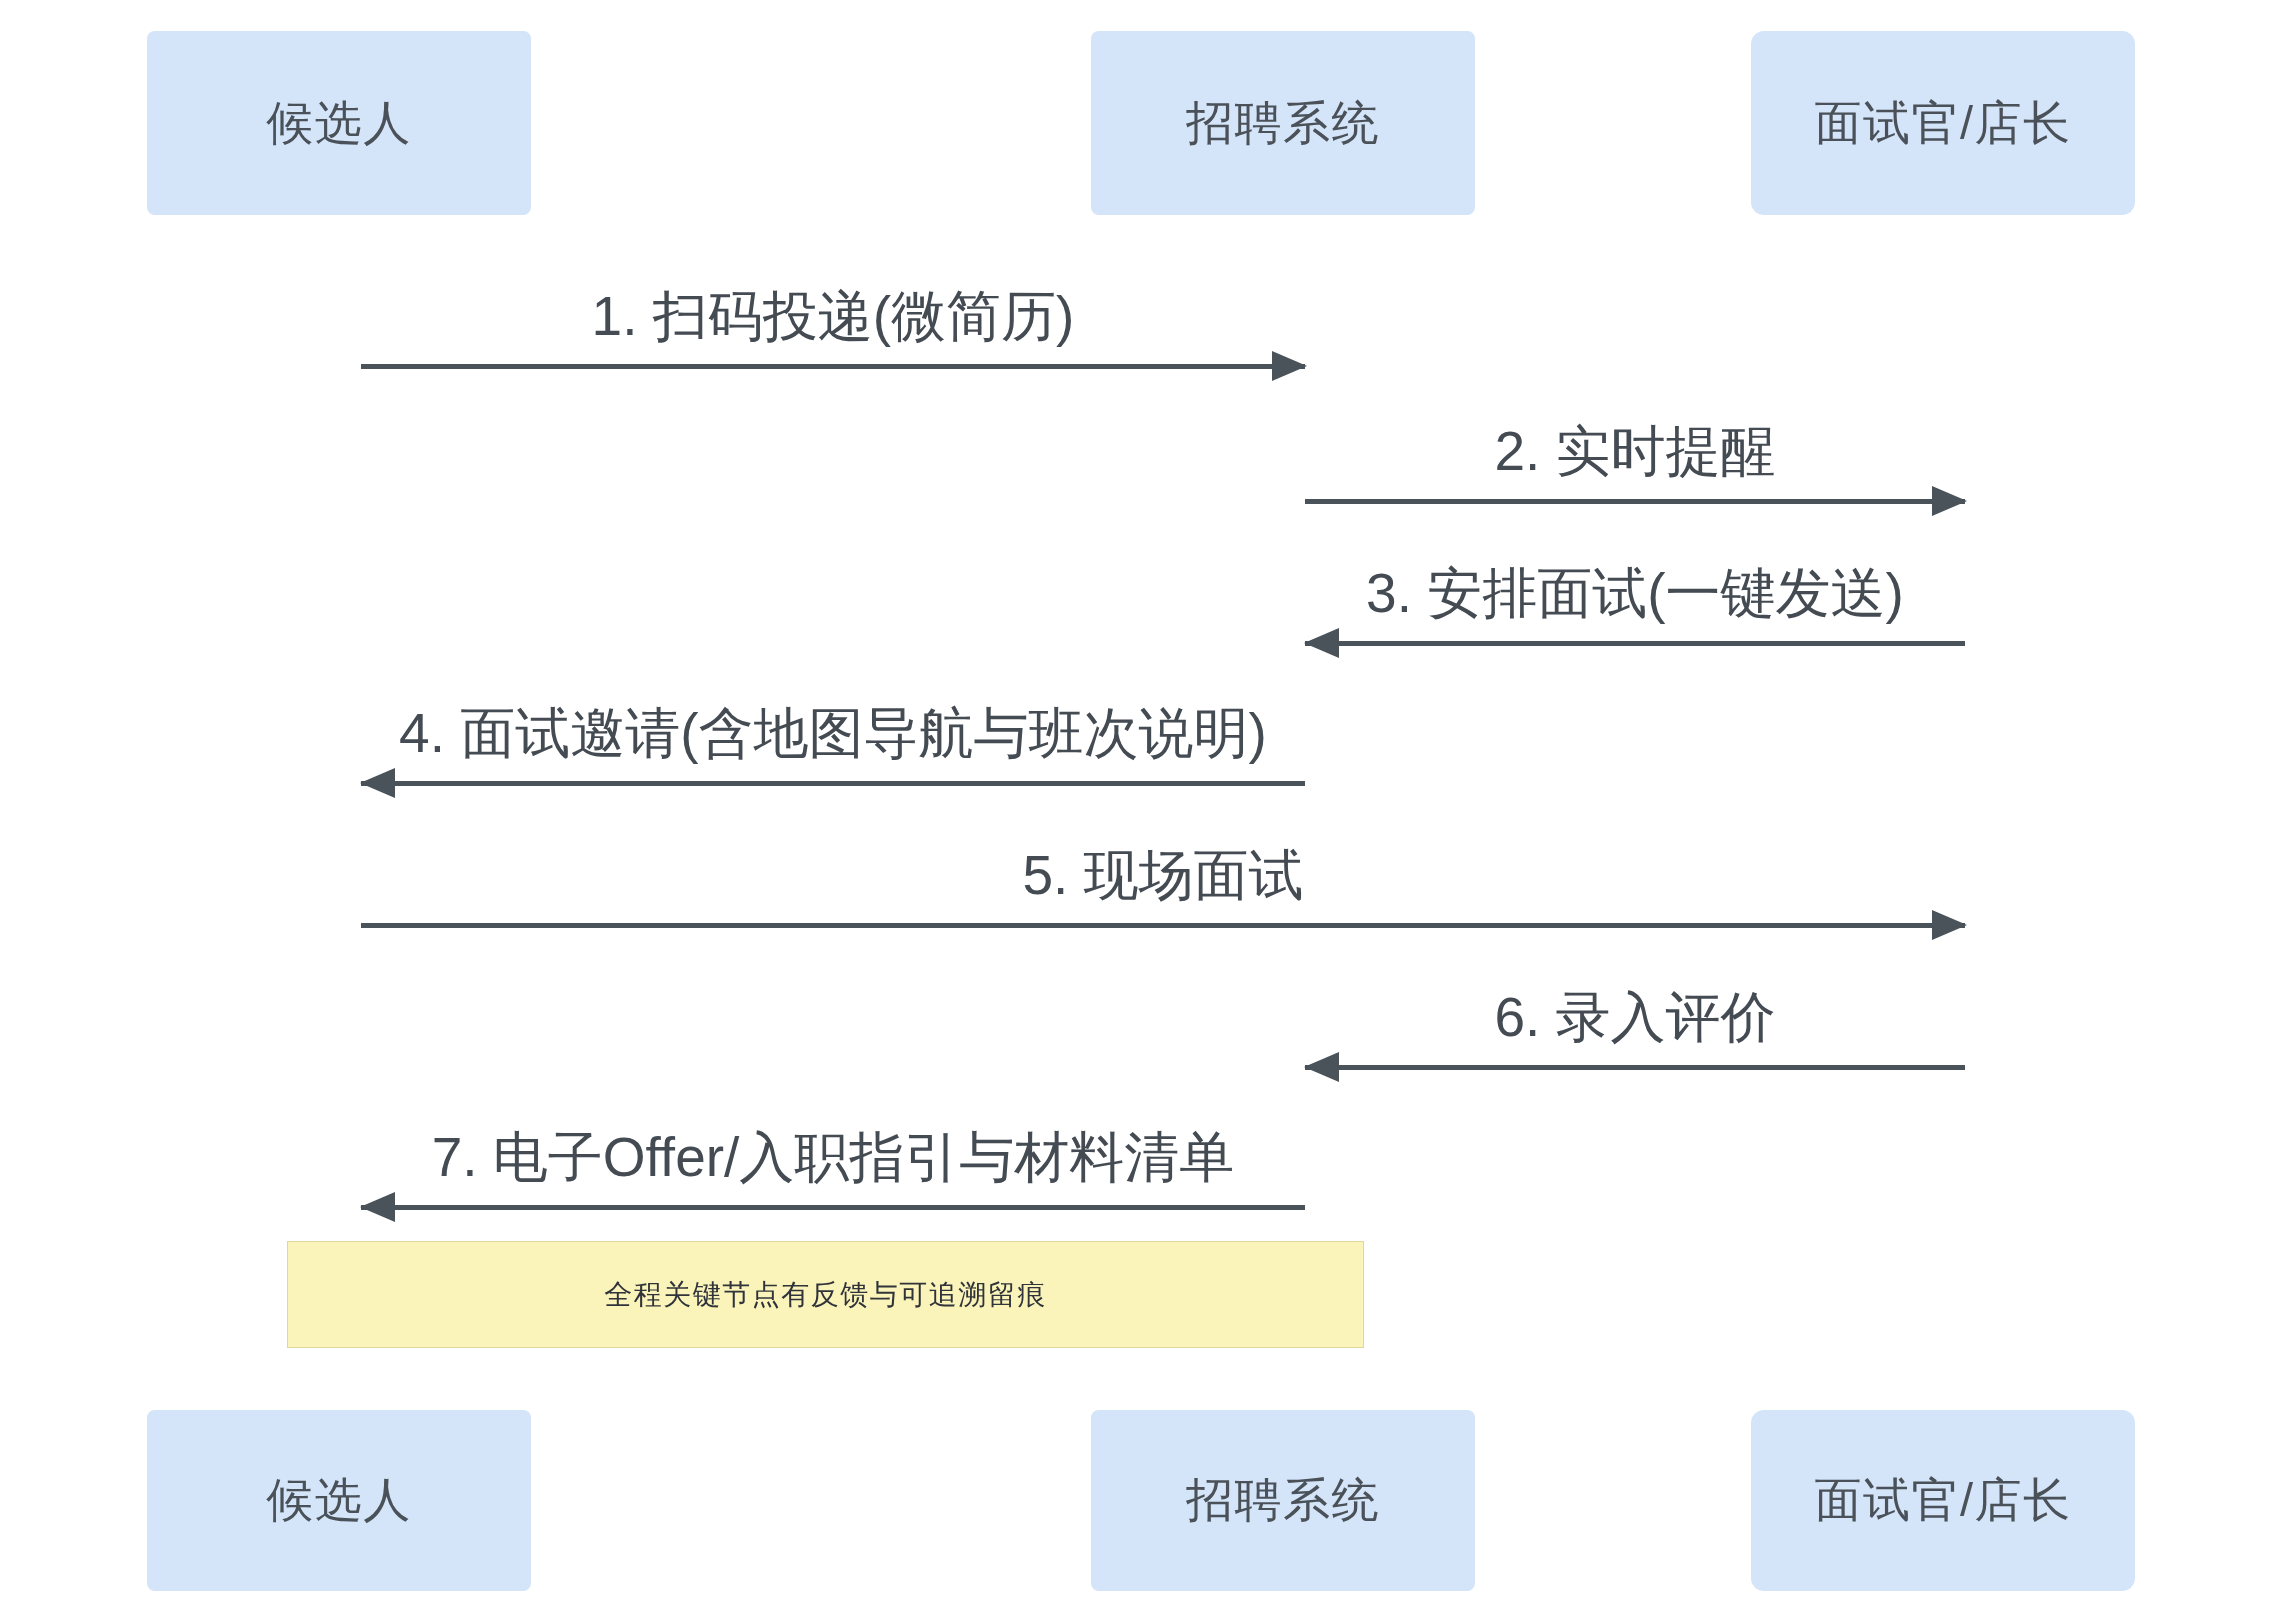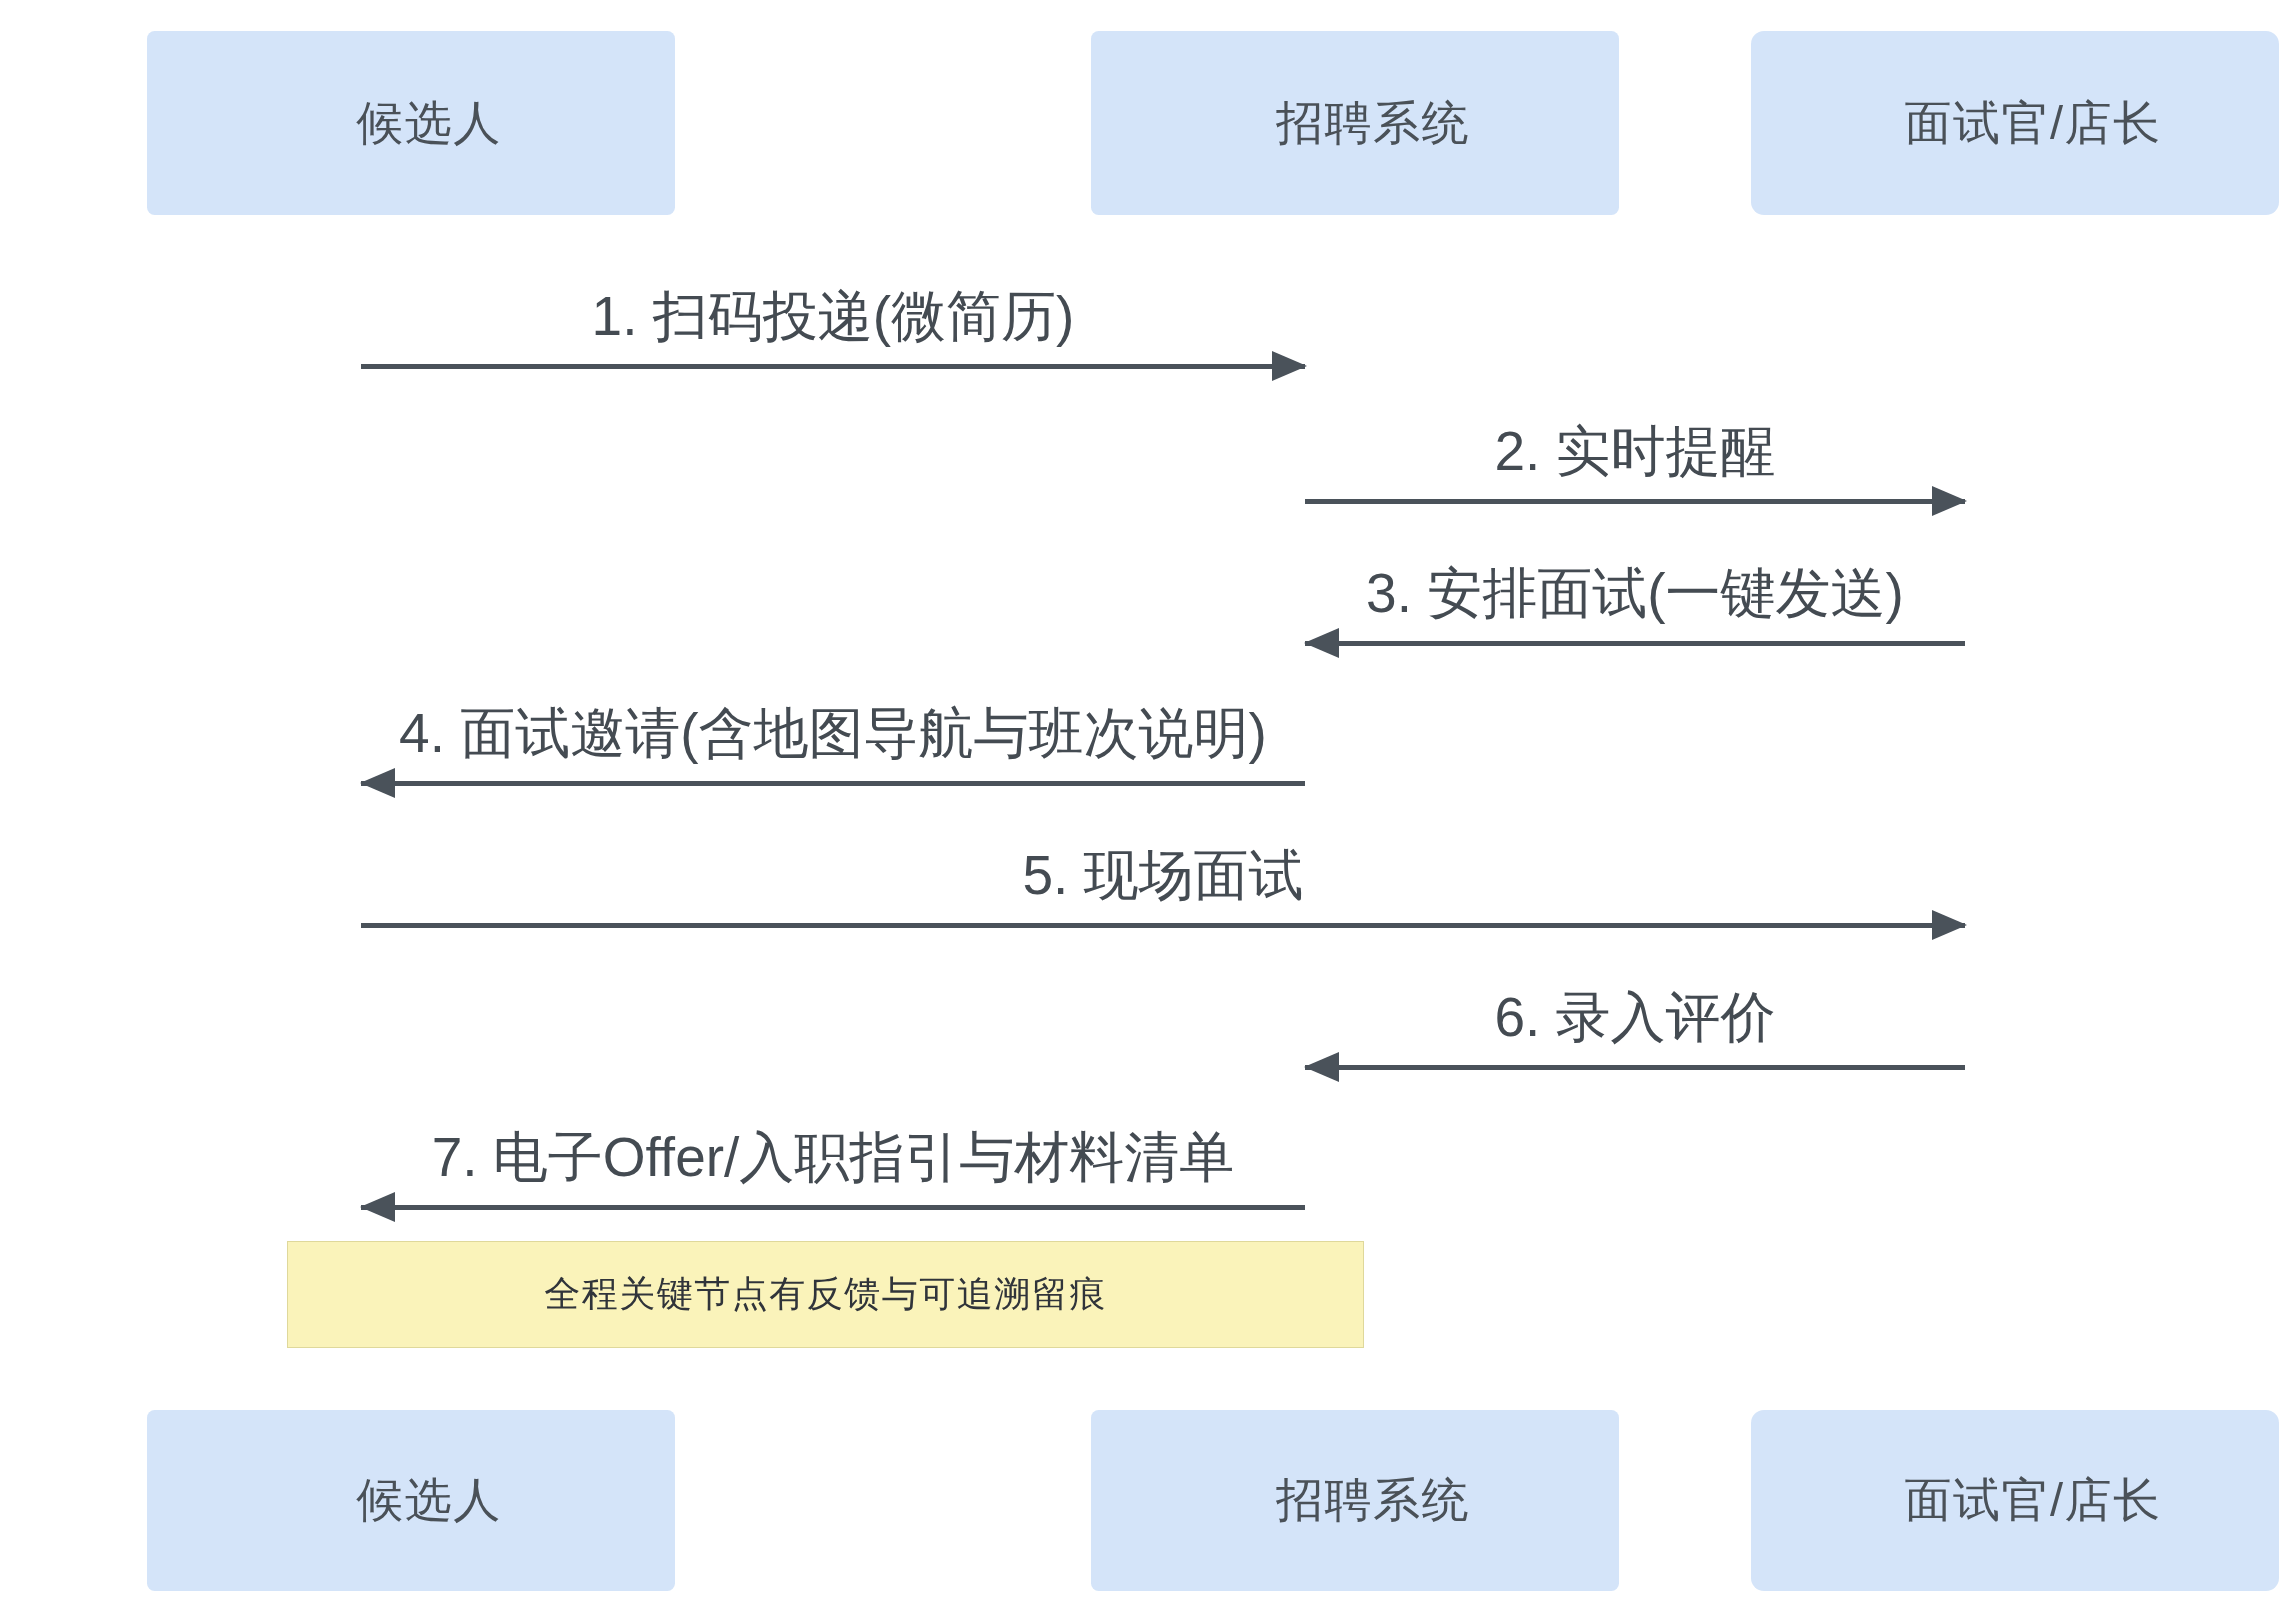--- a/index.html
+++ b/index.html
@@ -6,28 +6,27 @@
   .canvas{
     position:relative;
     width:2295px;height:1624px;
     background:var(--background,#fff);
     font-family:"Liberation Sans","DejaVu Sans",sans-serif;
     overflow:hidden;
   }
   
   .actor{
     position:absolute;
-    height:184px;width:492px;
+    height:184px;width:384px;
     background:var(--actor-fill,#D4E4F9);
     border-radius:7.7px;
     display:flex;align-items:center;justify-content:center;
     color:var(--actor-text,#4A5158);
     font-size:47px;
     letter-spacing:1.5px;
-    padding-left:36px;
   }
   .actor.a1{left:147px;}
   .actor.a2{left:1091px;}
   .actor.a3{left:1751px;border-radius:13px;}
   .actor.top{top:31px;}
   .actor.bottom{top:1410px;height:181px;}
   
   .msg{position:absolute;}
   .msg-label{
     display:block;text-align:center;
@@ -55,21 +54,21 @@
   .m6{left:1305px;top:993px;width:660px;}
   .m7{left:361px;top:1133px;width:944px;}
   
   .note{
     position:absolute;
     left:287px;top:1241px;width:1077px;height:107px;
     background:var(--note-fill,#FAF3BA);
     border:1.5px solid var(--note-border,#DFD89B);
     box-sizing:border-box;
     display:flex;align-items:center;justify-content:center;
-    font-size:36px;
+    font-size:28px;
     color:var(--note-text,#30343A);
     letter-spacing:1.5px;
   }
 </style>
 </head>
 <body>
 
 <div class="canvas">
 
   <div class="actor top a1">

